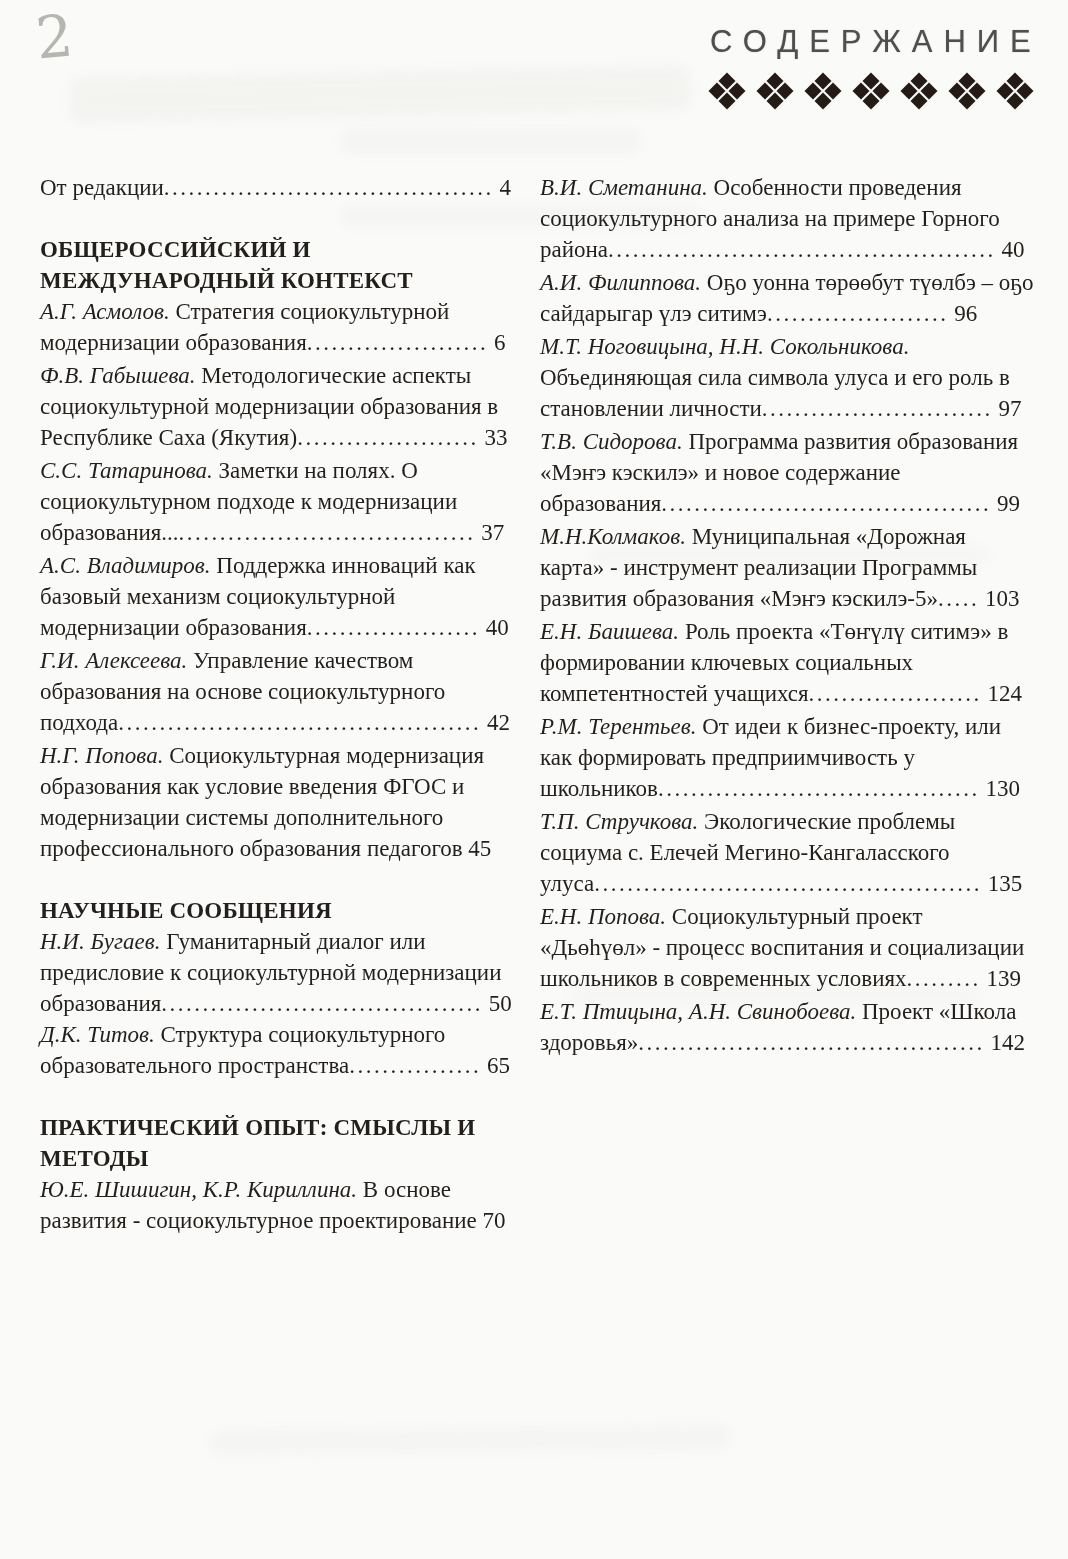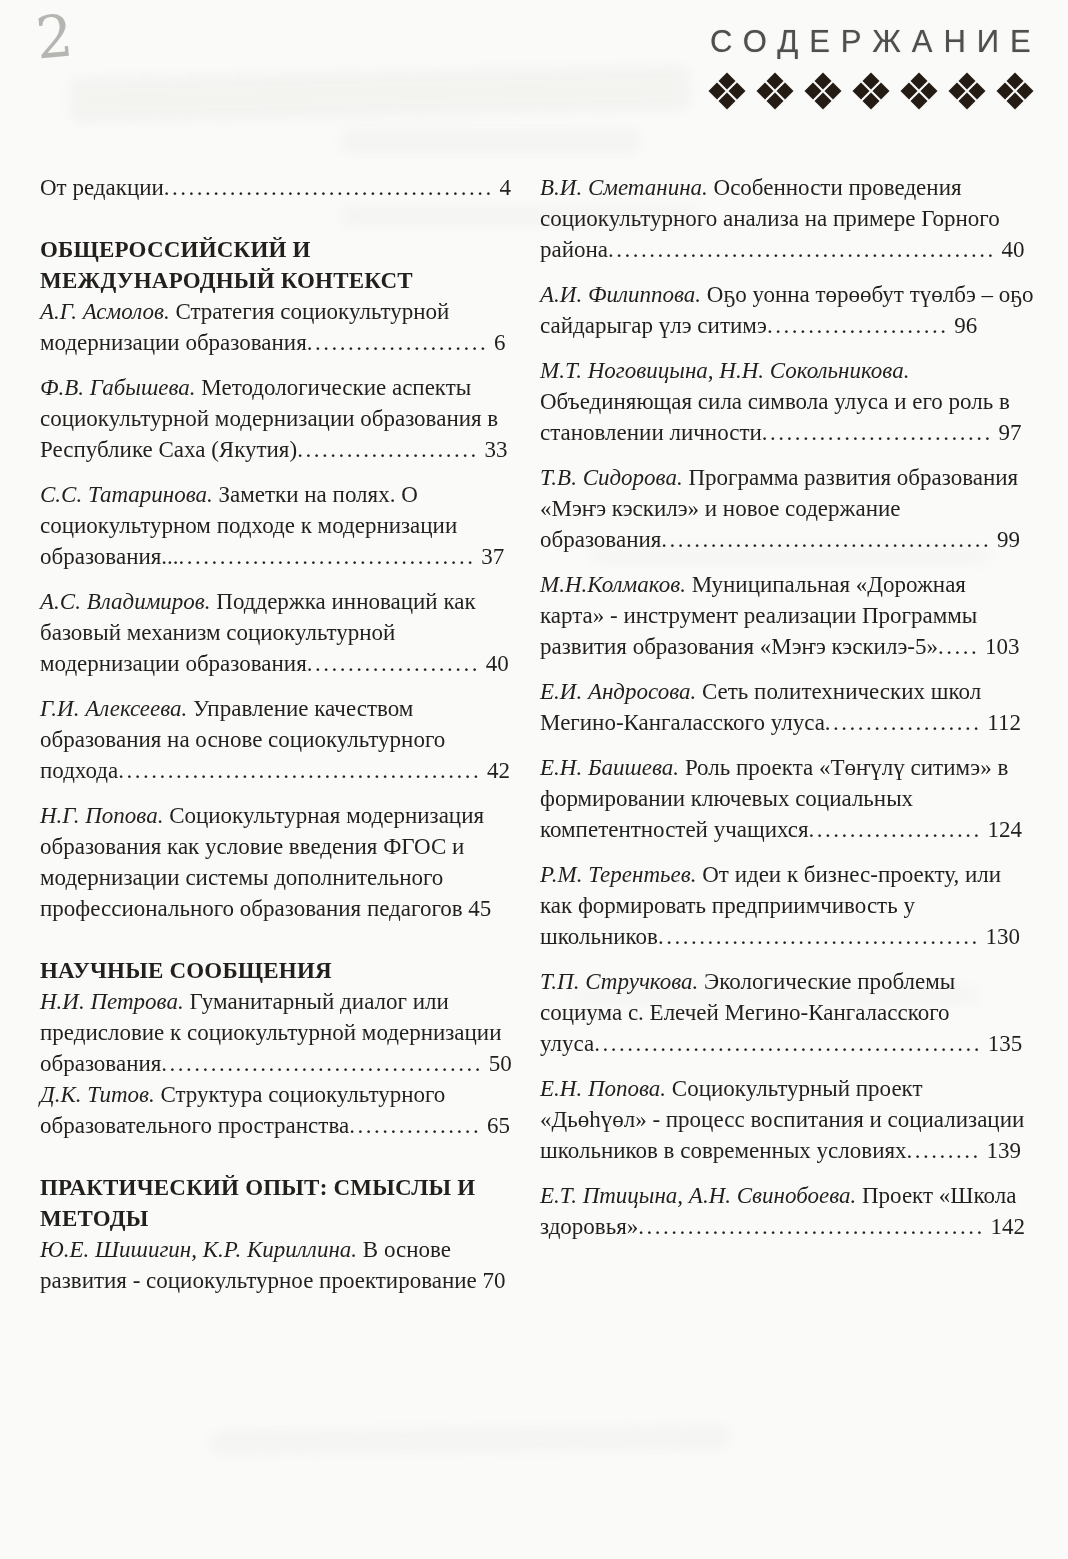--- a/index.html
+++ b/index.html
@@ -63,21 +63,21 @@
     display:flex; gap:28px;
   }
   .col { min-width:0; }
   .col-left  { flex:0 0 472px; }
   .col-right { flex:1 1 auto; }
 
   .toc-entry, .toc-section {
     font-size:23px; line-height:31px;
     color:#221f1c;
   }
-  .toc-entry.gap   { margin-top:14px; }
+  .toc-entry.gap   { margin-top:2px; }
   .toc-section.gap { margin-top:31px; }
   .toc-section { font-weight:700; letter-spacing:.2px; }
   .authors { font-style:italic; }
   .dots { letter-spacing:2.5px; }
   .pagenum { white-space:nowrap; }
 </style>
 </head>
 <body>
 
 <div class="sheet">
@@ -143,32 +143,31 @@
     <div class="col col-left" id="col-left">
         <div class="toc-entry"><span class="title">От редакции</span><span class="dots">........................................</span><span class="pagenum"> 4</span></div>
         <div class="toc-section gap">ОБЩЕРОССИЙСКИЙ И МЕЖДУНАРОДНЫЙ КОНТЕКСТ</div>
         <div class="toc-entry"><span class="authors">А.Г. Асмолов. </span><span class="title">Стратегия социокультурной модернизации образования</span><span class="dots">......................</span><span class="pagenum"> 6</span></div>
         <div class="toc-entry gap"><span class="authors">Ф.В. Габышева. </span><span class="title">Методологические аспекты социокультурной модернизации образования в Республике Саха (Якутия)</span><span class="dots">......................</span><span class="pagenum"> 33</span></div>
         <div class="toc-entry gap"><span class="authors">С.С. Татаринова. </span><span class="title">Заметки на полях. О социокультурном подходе к модернизации образования...</span><span class="dots">....................................</span><span class="pagenum"> 37</span></div>
         <div class="toc-entry gap"><span class="authors">А.С. Владимиров. </span><span class="title">Поддержка инноваций как базовый механизм социокультурной модернизации образования</span><span class="dots">.....................</span><span class="pagenum"> 40</span></div>
         <div class="toc-entry gap"><span class="authors">Г.И. Алексеева. </span><span class="title">Управление качеством образования на основе социокультурного подхода</span><span class="dots">............................................</span><span class="pagenum"> 42</span></div>
         <div class="toc-entry gap"><span class="authors">Н.Г. Попова. </span><span class="title">Социокультурная модернизация образования как условие введения ФГОС и модернизации системы дополнительного профессионального образования педагогов</span><span class="dots"></span><span class="pagenum"> 45</span></div>
         <div class="toc-section gap">НАУЧНЫЕ СООБЩЕНИЯ</div>
-        <div class="toc-entry"><span class="authors">Н.И. Петрова. </span><span class="title">Гуманитарный диалог или предисловие к социокультурной модернизации образования</span><span class="dots">.......................................</span><span class="pagenum"> 50</span></div>
+        <div class="toc-entry"><span class="authors">Н.И. Бугаев. </span><span class="title">Гуманитарный диалог или предисловие к социокультурной модернизации образования</span><span class="dots">.......................................</span><span class="pagenum"> 50</span></div>
         <div class="toc-entry"><span class="authors">Д.К. Титов. </span><span class="title">Структура социокультурного образовательного пространства</span><span class="dots">................</span><span class="pagenum"> 65</span></div>
         <div class="toc-section gap">ПРАКТИЧЕСКИЙ ОПЫТ: СМЫСЛЫ И МЕТОДЫ</div>
         <div class="toc-entry"><span class="authors">Ю.Е. Шишигин, К.Р. Кириллина. </span><span class="title">В основе развития - социокультурное проектирование</span><span class="dots"></span><span class="pagenum"> 70</span></div>
       </div>
     <div class="col col-right" id="col-right">
         <div class="toc-entry"><span class="authors">В.И. Сметанина. </span><span class="title">Особенности проведения социокультурного анализа на примере Горного района</span><span class="dots">...............................................</span><span class="pagenum"> 40</span></div>
         <div class="toc-entry gap"><span class="authors">А.И. Филиппова. </span><span class="title">Оҕо уонна төрөөбут түөлбэ – оҕо сайдарыгар үлэ ситимэ</span><span class="dots">......................</span><span class="pagenum"> 96</span></div>
         <div class="toc-entry gap"><span class="authors">М.Т. Ноговицына, Н.Н. Сокольникова. </span><span class="title">Объединяющая сила символа улуса и его роль в становлении личности</span><span class="dots">............................</span><span class="pagenum"> 97</span></div>
         <div class="toc-entry gap"><span class="authors">Т.В. Сидорова. </span><span class="title">Программа развития образования «Мэҥэ кэскилэ» и новое содержание образования</span><span class="dots">........................................</span><span class="pagenum"> 99</span></div>
         <div class="toc-entry gap"><span class="authors">М.Н.Колмаков. </span><span class="title">Муниципальная «Дорожная карта» - инструмент реализации Программы развития образования «Мэҥэ кэскилэ-5»</span><span class="dots">.....</span><span class="pagenum"> 103</span></div>
-        <div class="toc-entry gap"><span class="authors">Е.И. Андросова. </span><span class="title">Сеть политехнических школ Мегино-Кангаласского улуса</span><span class="dots">...................</span><span class="pagenum"> 112</span></div>
         <div class="toc-entry gap"><span class="authors">Е.Н. Баишева. </span><span class="title">Роль проекта «Төҥүлү ситимэ» в формировании ключевых социальных компетентностей учащихся</span><span class="dots">.....................</span><span class="pagenum"> 124</span></div>
         <div class="toc-entry gap"><span class="authors">Р.М. Терентьев. </span><span class="title">От идеи к бизнес-проекту, или как формировать предприимчивость у школьников</span><span class="dots">.......................................</span><span class="pagenum"> 130</span></div>
         <div class="toc-entry gap"><span class="authors">Т.П. Стручкова. </span><span class="title">Экологические проблемы социума с. Елечей Мегино-Кангаласского улуса</span><span class="dots">...............................................</span><span class="pagenum"> 135</span></div>
         <div class="toc-entry gap"><span class="authors">Е.Н. Попова. </span><span class="title">Социокультурный проект «Дьөһүөл» - процесс воспитания и социализации школьников в современных условиях</span><span class="dots">.........</span><span class="pagenum"> 139</span></div>
         <div class="toc-entry gap"><span class="authors">Е.Т. Птицына, А.Н. Свинобоева. </span><span class="title">Проект «Школа здоровья»</span><span class="dots">..........................................</span><span class="pagenum"> 142</span></div>
       </div>
   </div>
 
 </div>
 

